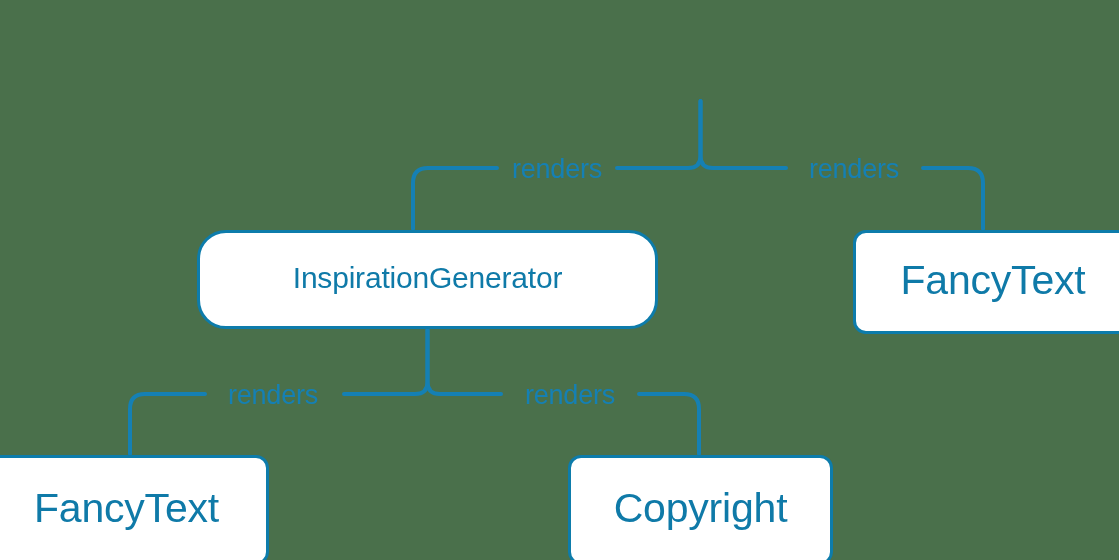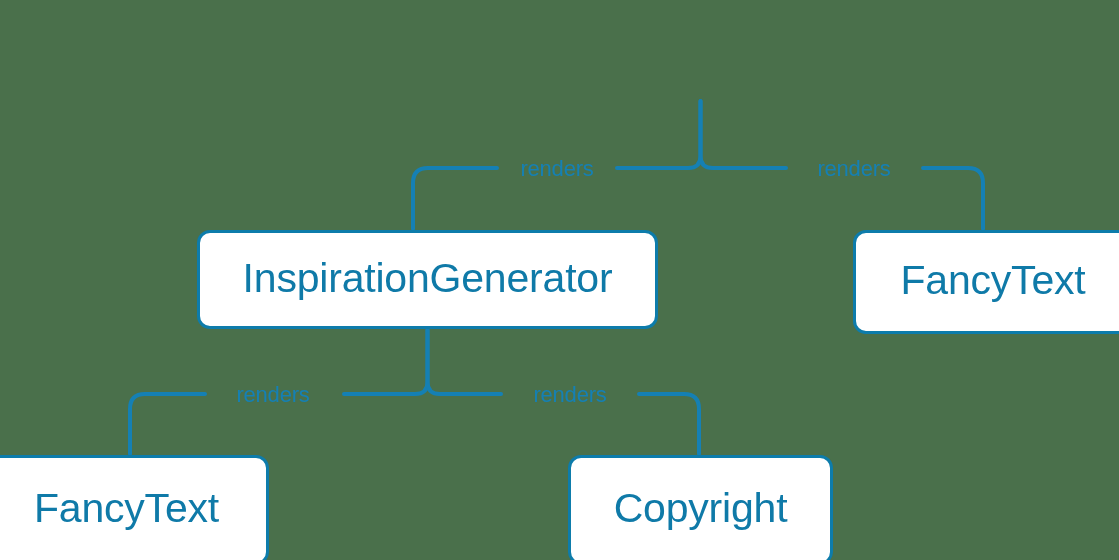--- a/index.html
+++ b/index.html
@@ -54,21 +54,22 @@
     top: 3px;
     width: 157px;
     height: 98px;
     font-size: 41px;
   }
   #node-inspirationgenerator {
     left: 197px;
     top: 230px;
     width: 461px;
     height: 99px;
-    font-size: 41px;
+    font-size: 30px;
+    border-radius: 29px;
   }
   #node-fancytext-right {
     left: 853px;
     top: 230px;
     width: 280px;
     height: 104px;
     font-size: 41px;
     border-top-right-radius: 0;
     border-bottom-right-radius: 0;
   }
@@ -85,21 +86,21 @@
     left: 568px;
     top: 455px;
     width: 265px;
     height: 110px;
     font-size: 41px;
   }
   .edge-label {
     position: absolute;
     color: #1580b4;
     font-family: "Liberation Sans", sans-serif;
-    font-size: 22px;
+    font-size: 27px;
     font-weight: 400;
     line-height: 1;
     white-space: nowrap;
     transform: translate(-50%, -50%);
     z-index: 2;
     letter-spacing: -0.2px;
   }
   #edge-label-app-inspirationgenerator { left: 557px; top: 169px; }
   #edge-label-app-fancytext           { left: 854px; top: 169px; }
   #edge-label-ig-fancytext            { left: 273px; top: 395px; }

